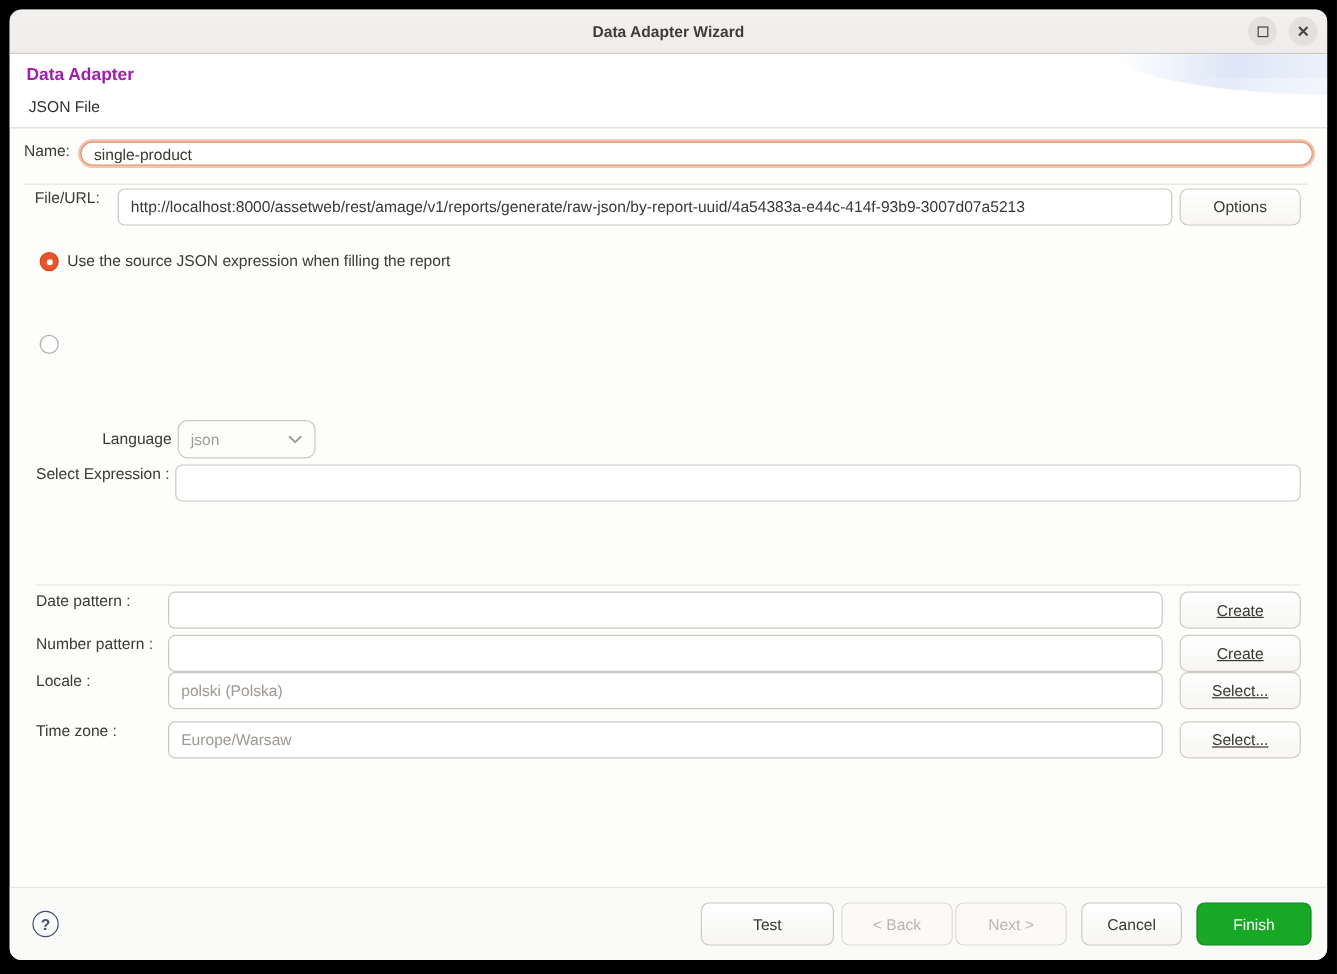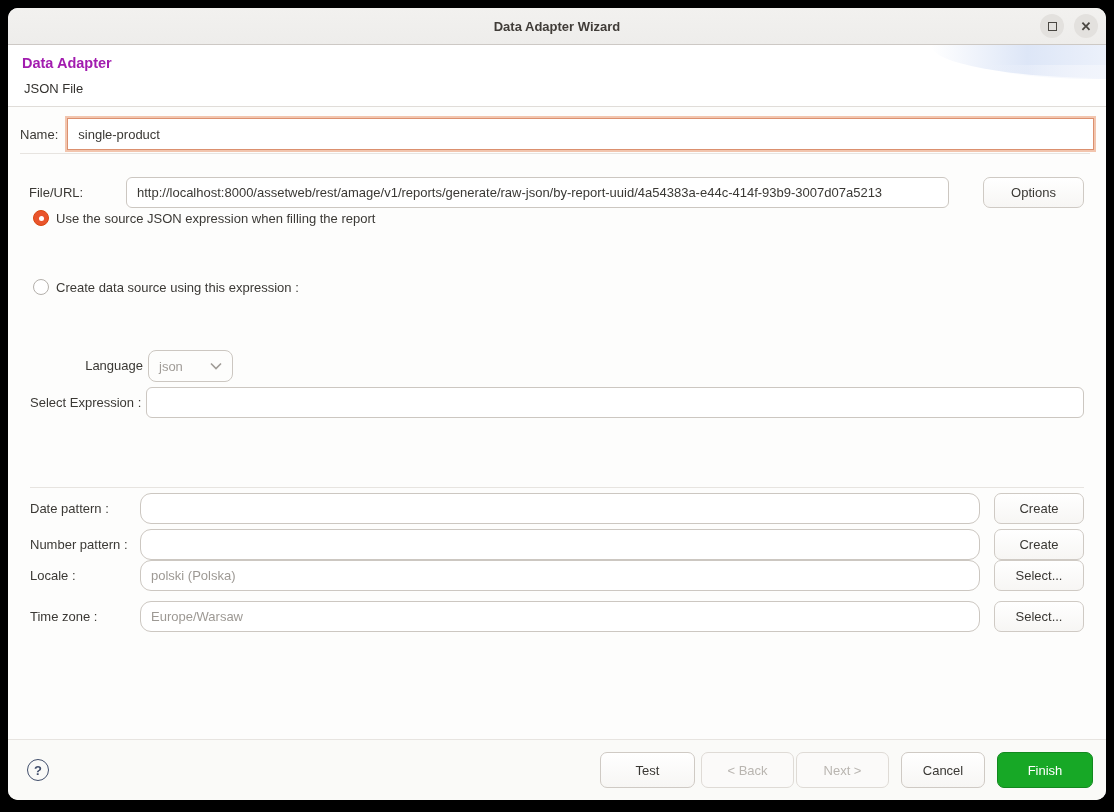--- a/index.html
+++ b/index.html
@@ -55,67 +55,67 @@
   .field::placeholder { color: #9d9994; opacity: 1; }
   .btn {
     height: 31px; background: linear-gradient(#ffffff, #f7f6f4);
     border: 1px solid #cfcac4; border-radius: 7px; font-size: 13px; color: #3a3834;
     cursor: pointer; font-family: "Liberation Sans", "DejaVu Sans", sans-serif;
   }
   .label { color: #3b3935; white-space: nowrap; }
   .separator { position: absolute; height: 1px; background: #e7e4e0; }
 
   
-  .row { position: absolute; display: flex; align-items: center; }
+  .row { position: absolute; display: flex; align-items: flex-start; }
 
   #row-name { left: 12px; top: 110px; right: 12px; }
   #row-name .label { margin-right: 9px; }
   #name-input {
-    height: 32px; border: 1px solid #db906f;
-    box-shadow: 0 0 0 2px #f2c5ae; border-radius: 0;
+    height: 20px; border: 1px solid #db906f;
+    box-shadow: 0 0 0 2px #f2c5ae; border-radius: 14px;
   }
   #sep-name { left: 12px; top: 145px; right: 16px; }
 
-  #row-fileurl { left: 21px; top: 169px; right: 22px; height: 31px; gap: 28px; }
+  #row-fileurl { left: 21px; top: 149px; right: 22px; height: 31px; }
   #row-fileurl .label { width: 69px; flex: none; }
   #row-fileurl .field { flex: 1; }
   #row-fileurl .btn { width: 101px; flex: none; margin-left: 6px; }
 
   .radio-row { gap: 7px; cursor: default; }
   #radio-row-1 { left: 25px; top: 202px; }
   #radio-row-2 { left: 25px; top: 271px; }
   .radio {
     width: 16px; height: 16px; border-radius: 50%; flex: none; position: relative;
     background: #fff; border: 1px solid #b4b0ab; cursor: pointer;
   }
   .radio.checked { background: var(--accent-orange, #E9542C); border-color: #d8480f; }
   .radio.checked::after {
     content: ""; position: absolute; left: 5px; top: 5px; width: 5px; height: 5px;
     border-radius: 50%; background: #fff;
   }
   .radio-label { color: #3b3935; }
   #lang-label { position: absolute; left: 72px; top: 350px; width: 63px; text-align: right; }
   .dropdown {
-    position: absolute; left: 140px; top: 342px; width: 85px; height: 32px;
+    position: absolute; left: 140px; top: 342px; width: 115px; height: 32px;
     background: #fdfdfc; border: 1px solid #ccc7c1; border-radius: 8px;
     display: flex; align-items: center; padding: 0 10px; cursor: pointer;
   }
   .dropdown .dd-value { color: #a09c97; flex: 1; }
   .dropdown svg { flex: none; }
 
   #row-selexp { left: 22px; top: 379px; right: 22px; height: 31px; }
   #row-selexp .label { width: 116px; flex: none; }
   #row-selexp .field { flex: 1; }
 
   #sep-mid { left: 22px; top: 479px; right: 22px; }
 
   .pat-row { left: 22px; right: 22px; height: 31px; }
   .pat-row .label { width: 110px; flex: none; }
-  .pat-row .field { flex: 1; border-radius: 11px; }
-  .pat-row .btn { width: 90px; flex: none; margin-left: 14px; }
+  .pat-row .field { flex: 1; }
+  .pat-row .btn { width: 101px; flex: none; margin-left: 14px; text-decoration: underline; }
   #row-datepattern { top: 485px; }
   #row-numberpattern { top: 521px; }
   #row-locale { top: 552px; }
   #row-timezone { top: 593px; }
 
   
   .footer {
     position: absolute; left: 0; top: 731px; width: 1098px; height: 61px;
     background: #fafaf8; border-top: 1px solid #e7e4e0;
     display: flex; align-items: center; padding: 0 13px;
@@ -128,21 +128,21 @@
   }
   .footer .spacer { flex: 1; }
   .f-btn {
     height: 36px; border-radius: 7px; font-size: 13px; cursor: pointer;
     background: linear-gradient(#ffffff, #f7f6f4); border: 1px solid #cfcac4; color: #3a3834;
     font-family: "Liberation Sans", "DejaVu Sans", sans-serif;
   }
   .f-btn.disabled {
     color: #b9b5b0; background: #fbfaf9; border-color: #dfdbd6; cursor: default;
   }
-  #btn-test { width: 95px; margin-right: 6px; }
+  #btn-test { width: 111px; margin-right: 6px; }
   #btn-back { width: 93px; margin-right: 2px; }
   #btn-next { width: 93px; margin-right: 12px; }
   #btn-cancel { width: 84px; margin-right: 12px; }
   #btn-finish {
     width: 96px; background: var(--finish-green, #17A826); border: 1px solid #12881f; color: #fff;
   }
 </style>
 </head>
 <body>
 
@@ -177,21 +177,20 @@
     <button class="btn">Options</button>
   </div>
 
   <div class="row radio-row" id="radio-row-1">
     <span class="radio checked"></span>
     <span class="radio-label">Use the source JSON expression when filling the report</span>
   </div>
 
   <div class="row radio-row" id="radio-row-2">
     <span class="radio"></span>
-    <span class="radio-label">Create data source using this expression :</span>
   </div>
 
   <span class="label" id="lang-label">Language</span>
   <div class="dropdown">
     <span class="dd-value">json</span>
     <svg width="12" height="8" viewBox="0 0 12 8">
       <polyline points="1,1.5 6,6.5 11,1.5" fill="none" stroke="#a09c97" stroke-width="1.6"></polyline>
     </svg>
   </div>
 

